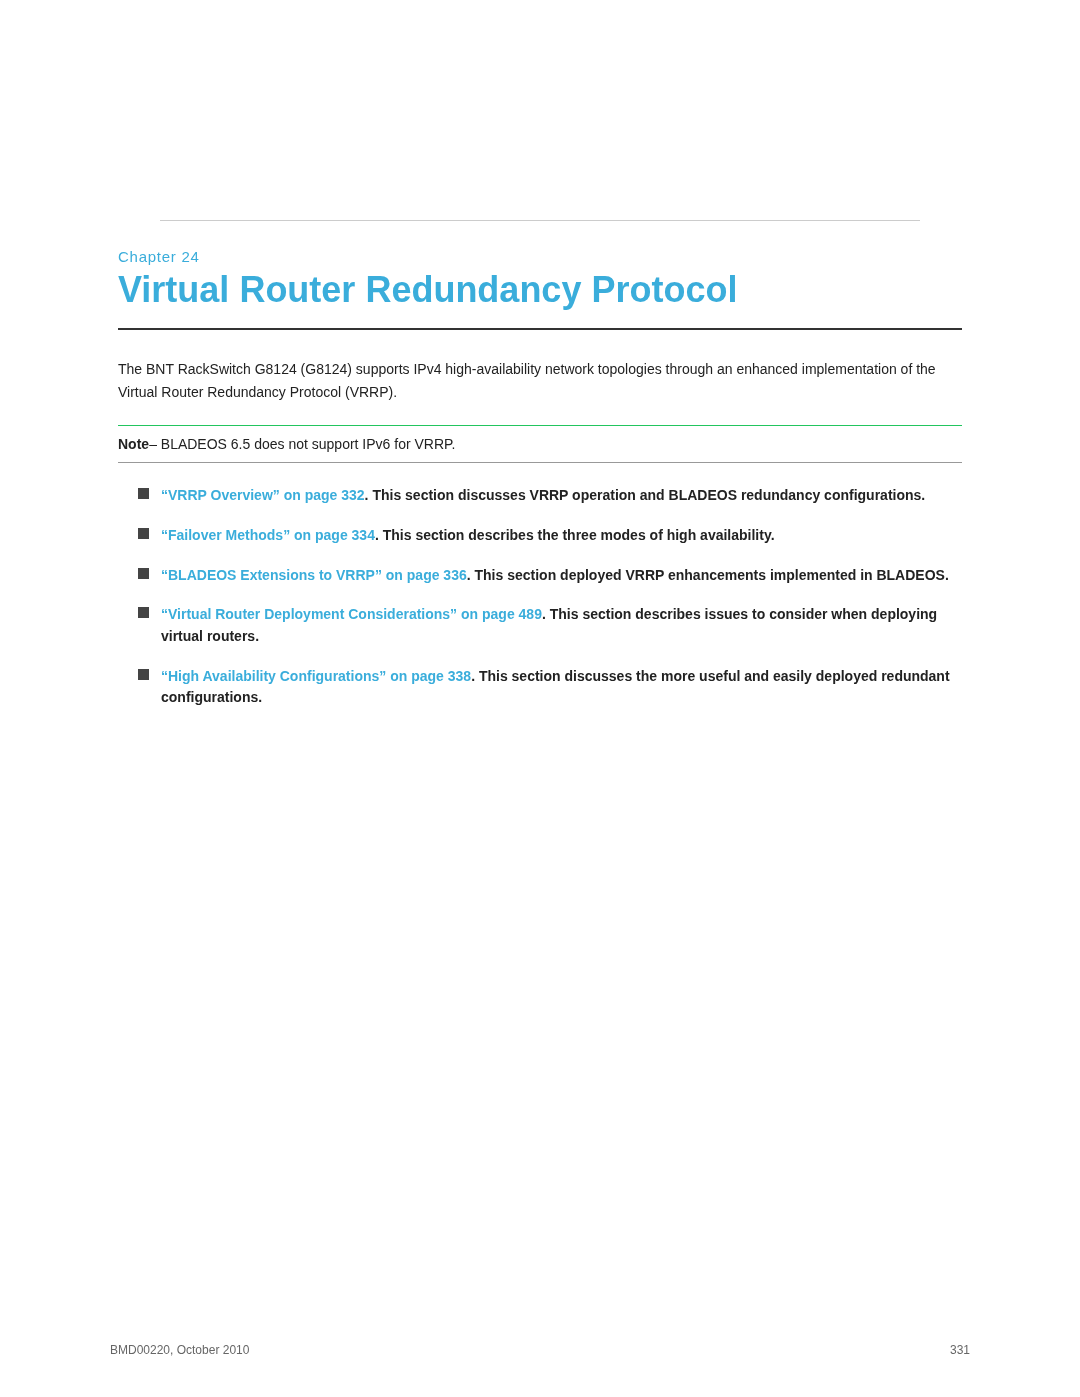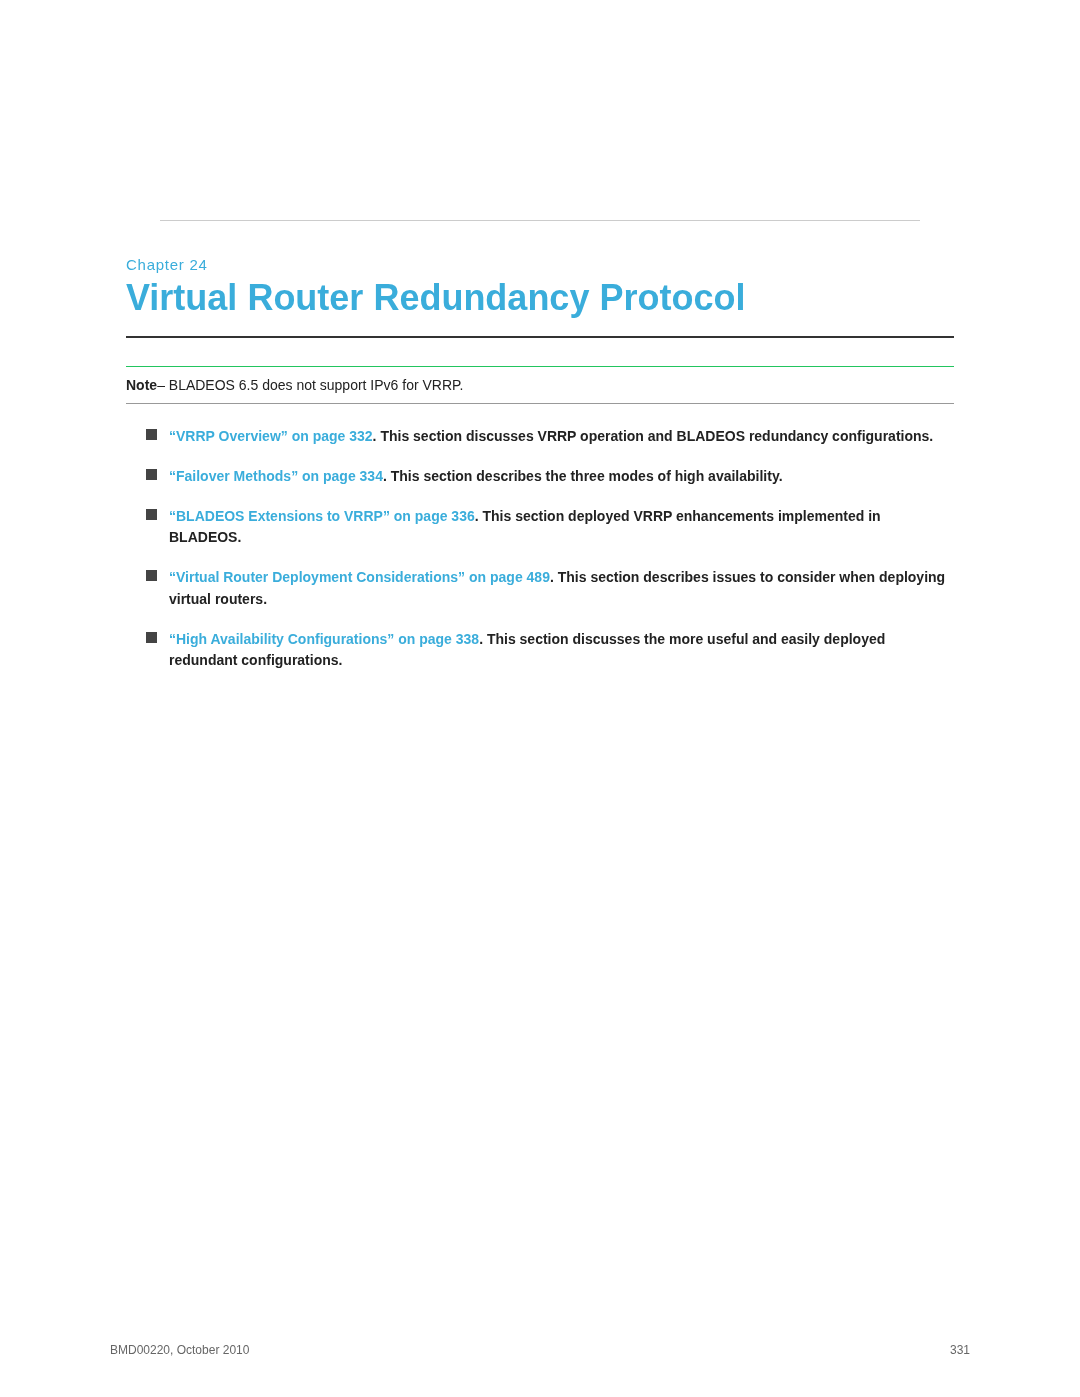--- a/index.html
+++ b/index.html
@@ -15,21 +15,21 @@
       color: #222222;
       width: 1080px;
       min-height: 1397px;
       position: relative;
     }
 
     .page-container {
       width: 1080px;
       min-height: 1397px;
       background: #ffffff;
-      padding: 16px;
+      padding: 8px;
       position: relative;
     }
 
     .top-rule {
       border: none;
       border-top: 1px solid #cccccc;
       margin: 0 80px;
       position: absolute;
       top: 220px;
       left: 80px;
@@ -144,20 +144,21 @@
 
   <hr class="top-rule">
 
   <div class="content-area">
 
     <div class="chapter-label">Chapter 24</div>
     <div class="chapter-title">Virtual Router Redundancy Protocol</div>
 
     <hr class="title-rule">
 
+    <p class="intro-paragraph">The BNT RackSwitch G8124 (G8124) supports IPv4 high-availability network topologies through an enhanced implementation of the Virtual Router Redundancy Protocol (VRRP).</p>
 
     <div class="note-box">
       <span style="font-weight:bold;">Note</span><span>– BLADEOS 6.5 does not support IPv6 for VRRP.</span>
     </div>
 
 
     <ul class="topics-list">
     <li>
           <span class="bullet-sq"></span>
           <span><a class="link-text" href="#">“VRRP Overview” on page 332</a><span class="item-description">. This section discusses VRRP operation and BLADEOS redundancy configurations.</span></span>

